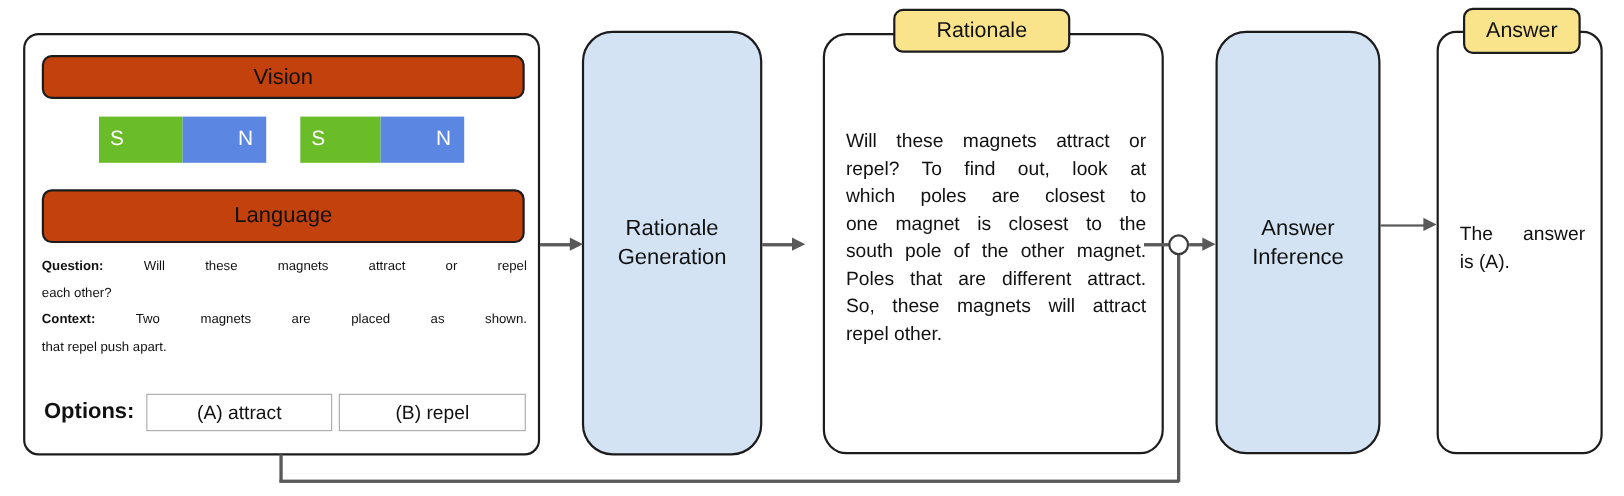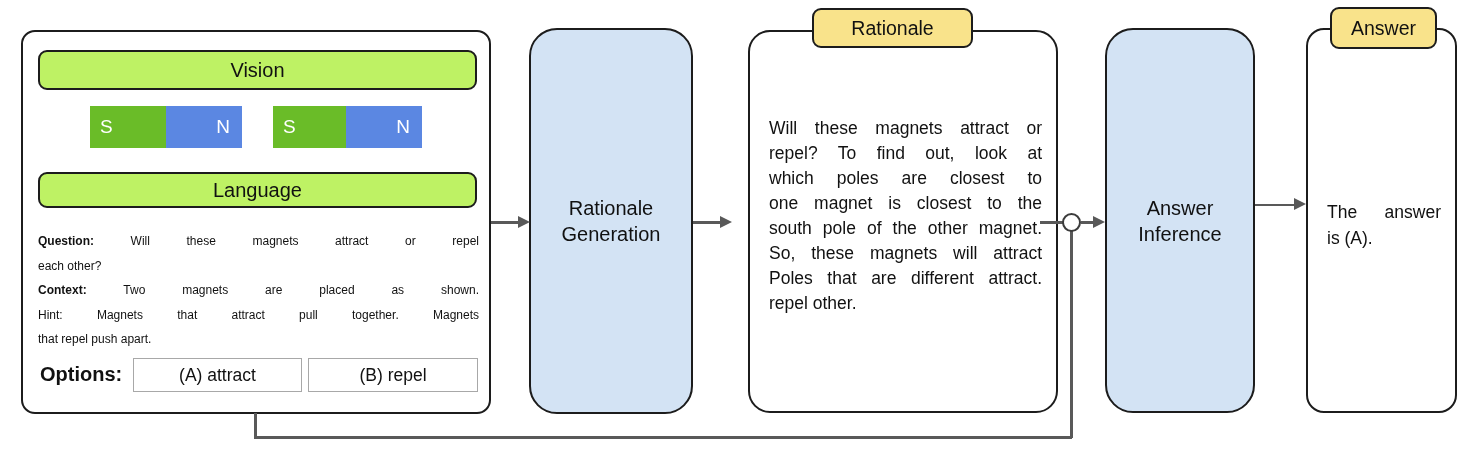--- a/index.html
+++ b/index.html
@@ -10,21 +10,21 @@
   .abs{position:absolute;box-sizing:border-box;}
   .box{position:absolute;box-sizing:border-box;border:2px solid #1c1c1c;background:#fff;}
   .fill-blue{background:#d3e3f4;}
   .tab{
     position:absolute;box-sizing:border-box;border:2px solid #1c1c1c;border-radius:9px;
     background:#f9e38b;z-index:4;display:flex;align-items:center;justify-content:center;
     font-size:19.5px;
   }
   .hdr{
     position:absolute;box-sizing:border-box;border:2px solid #1c1c1c;border-radius:9px;
-    background:#bef264;display:flex;align-items:center;justify-content:center;font-size:20px;
+    background:#c2410c;display:flex;align-items:center;justify-content:center;font-size:20px;
   }
   .stage{
     border-radius:28px;display:flex;flex-direction:column;align-items:center;justify-content:center;
     font-size:20px;line-height:26px;text-align:center;
   }
   .gline{position:absolute;background:#595959;z-index:1;}
   .ah{position:absolute;width:0;height:0;border-top:6.5px solid transparent;
       border-bottom:6.5px solid transparent;border-left:12px solid #595959;z-index:2;}
   .node{
     position:absolute;width:15px;height:15px;border:2px solid #3c3c3c;border-radius:50%;
@@ -67,35 +67,34 @@
 
     <div class="magnet" style="left:250px;top:74px;width:149px;height:42px;">
       <div class="pole s" style="width:74px;background:#6abc28;">
         <span>S</span>
       </div>
       <div class="pole n" style="width:75px;background:#5b87e2;">
         <span>N</span>
       </div>
     </div>
 
-    <div class="hdr" style="left:15px;top:140px;width:439px;height:36px;">
+    <div class="hdr" style="left:15px;top:140px;width:439px;height:49px;">
       <span>Language</span>
     </div>
 
     <div class="abs txt" style="left:15px;top:197px;width:441px;">
       <div class="jl">
         <b>Question:</b>
         <span>Will these magnets attract or repel</span>
       </div>
       <div class="ll">each other?</div>
       <div class="jl">
         <b>Context:</b>
         <span>Two magnets are placed as shown.</span>
       </div>
-      <div class="jl">Hint: Magnets that attract pull together. Magnets</div>
       <div class="ll">that repel push apart.</div>
     </div>
 
     <div class="abs" style="left:17px;top:331px;font-size:20px;font-weight:bold;">Options:</div>
     <div class="optbox" style="left:110px;top:326px;width:169px;height:34px;">
       <span>(A) attract</span>
     </div>
     <div class="optbox" style="left:285px;top:326px;width:170px;height:34px;">
       <span>(B) repel</span>
     </div>
@@ -112,22 +111,22 @@
   <div class="gline" style="left:693px;top:221px;width:28px;height:2.5px;"></div>
   <div class="ah" style="left:720px;top:215.5px;"></div>
 
   <div class="box" style="left:748px;top:30px;width:310px;height:383px;border-radius:22px;">
     <div class="abs" style="left:19px;top:84px;width:273px;">
       <div class="rline jl">Will these magnets attract or</div>
       <div class="rline jl">repel? To find out, look at</div>
       <div class="rline jl">which poles are closest to</div>
       <div class="rline jl">one magnet is closest to the</div>
       <div class="rline jl">south pole of the other magnet.</div>
+      <div class="rline jl">Poles that are different attract.</div>
       <div class="rline jl">So, these magnets will attract</div>
-      <div class="rline jl">Poles that are different attract.</div>
       <div class="rline ll">repel other.</div>
     </div>
   </div>
   <div class="tab" style="left:812px;top:8px;width:161px;height:40px;">
     <span>Rationale</span>
   </div>
 
   <div class="gline" style="left:1040px;top:221px;width:24px;height:2.5px;"></div>
   <div class="node" style="left:1062px;top:213px;"></div>
   <div class="gline" style="left:1081px;top:221px;width:14px;height:2.5px;"></div>

